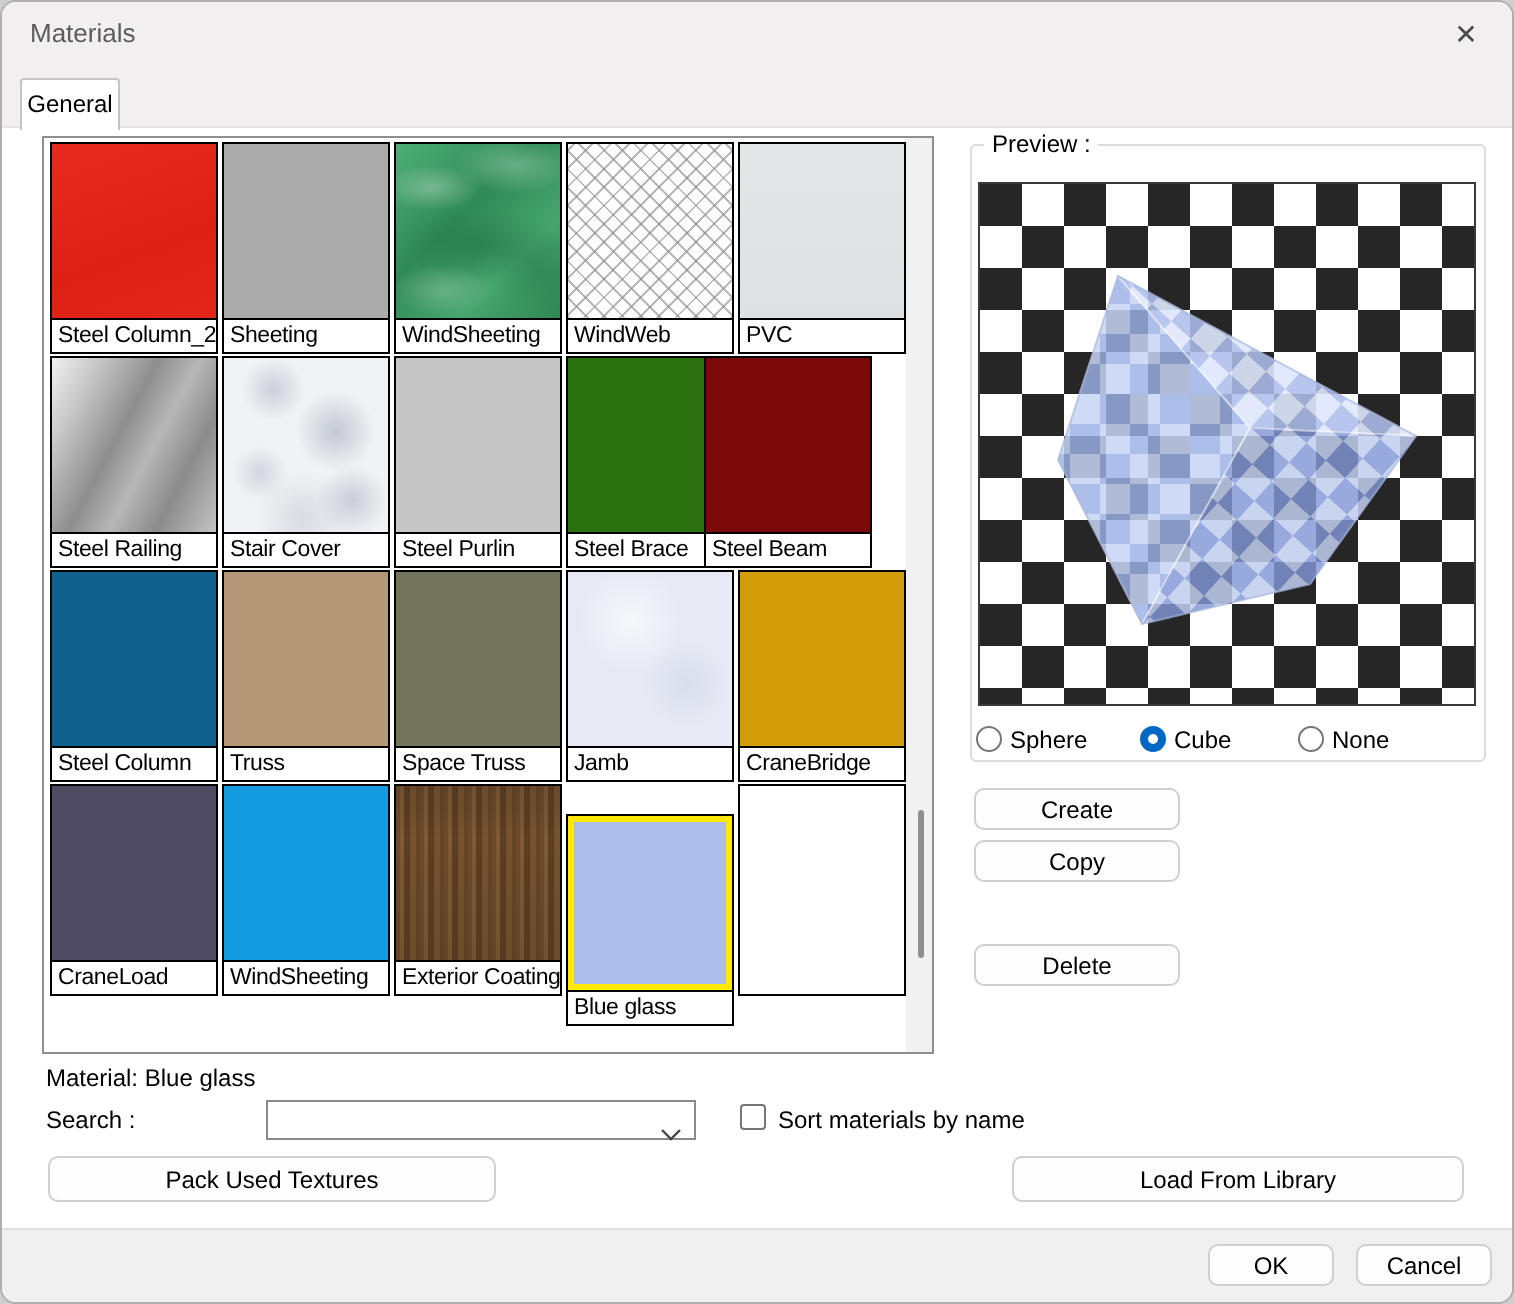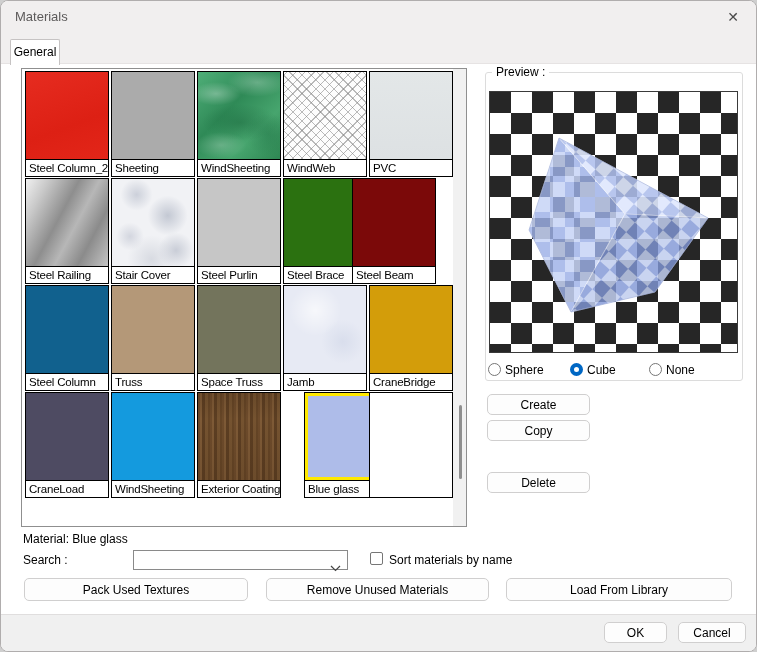--- a/index.html
+++ b/index.html
@@ -170,21 +170,21 @@
     <div class="mlabel">CraneLoad</div>
   </div>
         <div class="cell" style="left: 89px; top: 323px;">
     <div class="swatch tx-cranetrolley"></div>
     <div class="mlabel">WindSheeting</div>
   </div>
         <div class="cell" style="left: 175px; top: 323px;">
     <div class="swatch tx-exterior-coating"></div>
     <div class="mlabel">Exterior Coating</div>
   </div>
-        <div class="cell selected" style="left: 261px; top: 323px; margin-left: 21px;">
+        <div class="cell selected" style="left: 261px; top: 338px;">
     <div class="swatch tx-blue-glass"></div>
     <div class="mlabel">Blue glass</div>
   </div>
         <div class="cell empty" style="left: 347px; top: 323px;">
     <div class="swatch tx-empty"></div>
     <div class="mlabel"></div>
   </div>
       </div>
   </div>
 
@@ -250,20 +250,19 @@
     <span class="chev">
       <svg width="11" height="7" viewBox="0 0 11 7">
           <path d="M1 1 L5.5 5.5 L10 1" stroke="#444" stroke-width="1.2" fill="none"></path>
         </svg>
     </span>
   </div>
   <div class="checkbox"></div>
   <div class="static-text" style="left:388px;top:552px;">Sort materials by name</div>
 
   <div class="btn" style="left:23px;top:577px;width:224px;height:23px;">Pack Used Textures</div>
-  <div class="btn" style="left:265px;top:577px;width:223px;height:23px;">Remove Unused Materials</div>
   <div class="btn" style="left:505px;top:577px;width:226px;height:23px;">Load From Library</div>
 
   <div class="footer"></div>
   <div class="btn" style="left:603px;top:621px;width:63px;height:21px;">OK</div>
   <div class="btn" style="left:677px;top:621px;width:68px;height:21px;">Cancel</div>
 
 </div>
 
 </body></html>

